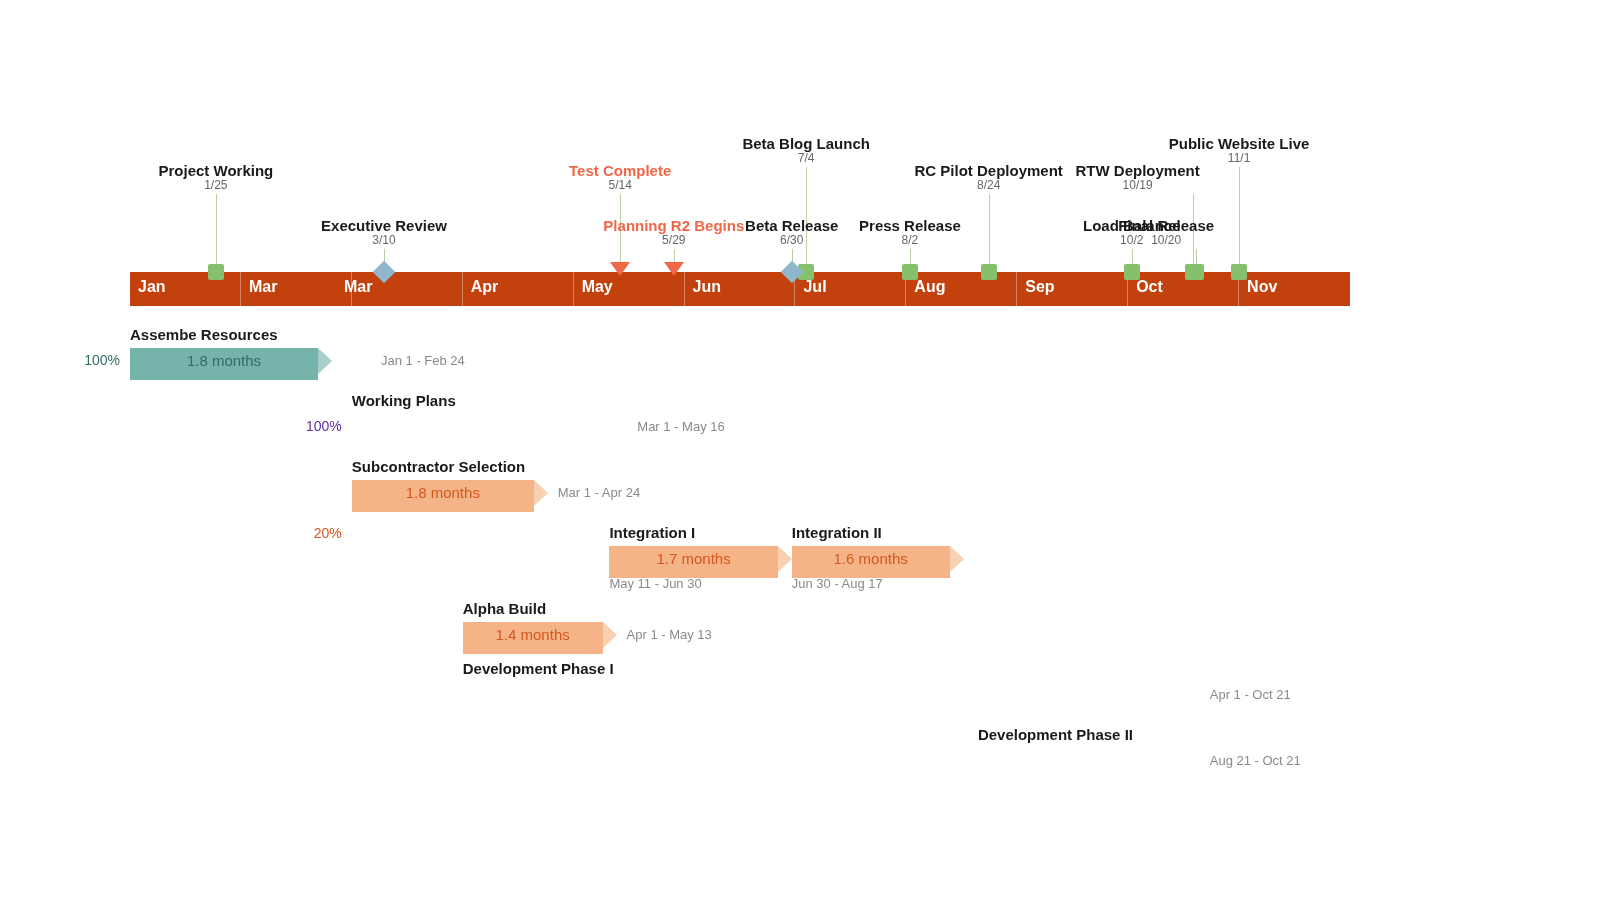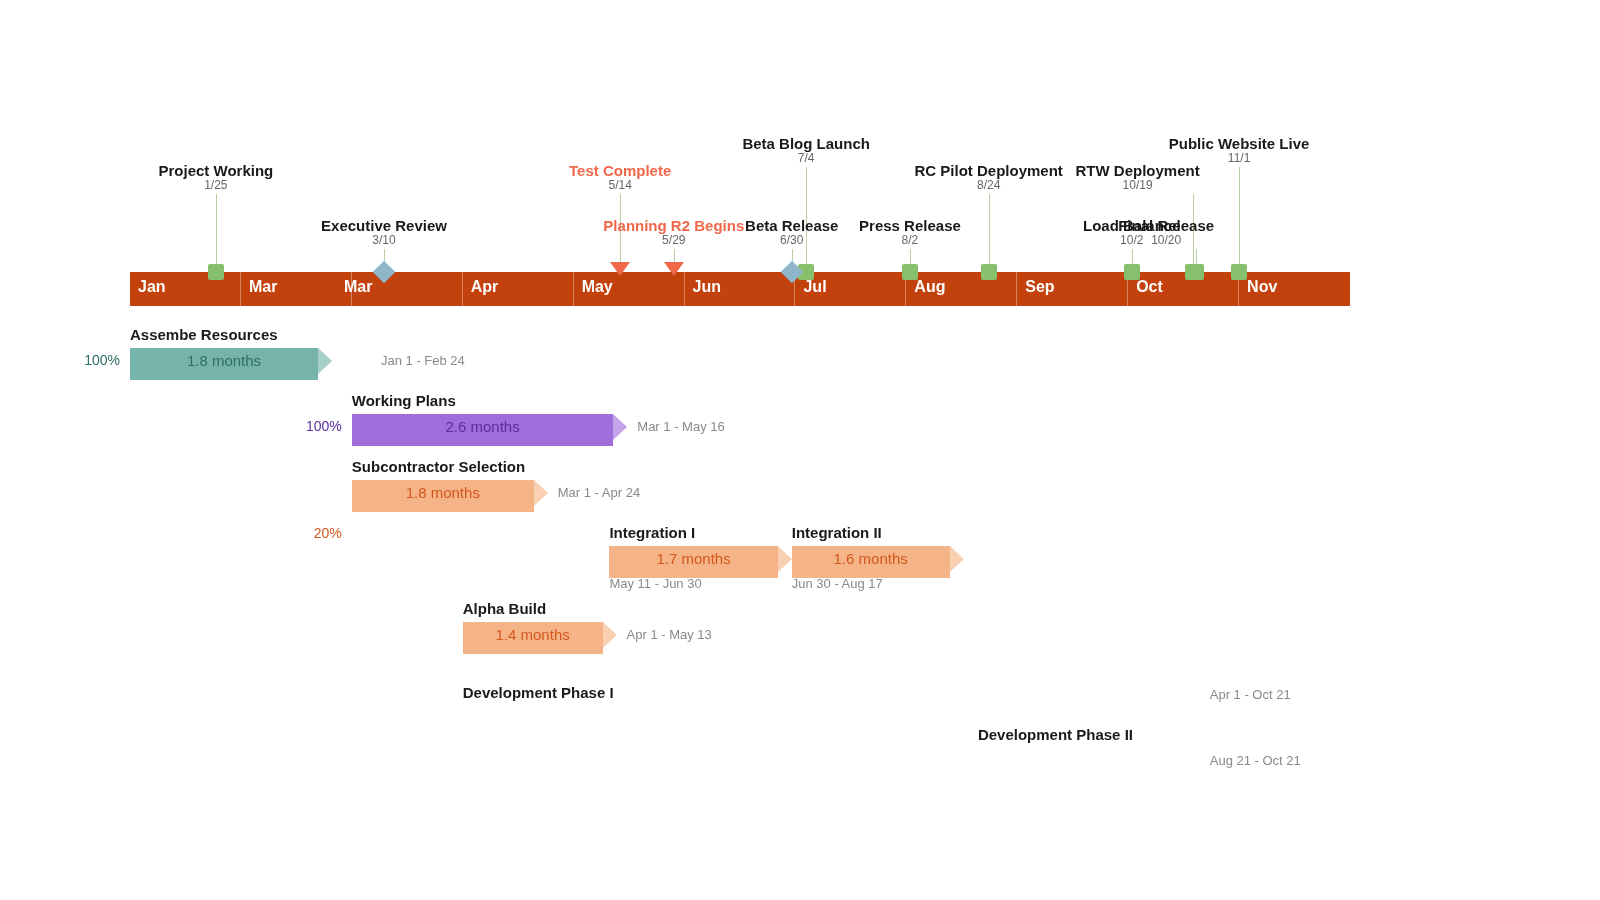--- a/index.html
+++ b/index.html
@@ -98,25 +98,20 @@
     <div class="ms-square" style="left: 1239.09px; top: 264px;"></div>
     <div class="bar-title" style="left: 130px; top: 326px;">Assembe Resources</div>
     <div class="bar" style="left: 130px; top: 348px; width: 202.013px;">
       <div class="body" style="background: rgb(118, 179, 171);"></div>
       <div class="tip" style="border-left: 14px solid rgb(166, 207, 201);"></div>
       <div class="bar-dur" style="color: rgb(47, 110, 103);">1.8 months</div>
     </div>
     <div class="bar-pct" style="left: 70px; top: 352px; width: 50px; color: rgb(47, 110, 103);">100%</div>
     <div class="bar-range" style="left: 342.013px; top: 353px; margin-left: 39px;">Jan 1 - Feb 24</div>
     <div class="bar-title" style="left: 351.818px; top: 392px;">Working Plans</div>
-    <div class="bar" style="left: 351.818px; top: 414px; width: 275.484px;">
-      <div class="body" style="background: rgb(160, 109, 221);"></div>
-      <div class="tip" style="border-left: 14px solid rgb(196, 163, 234);"></div>
-      <div class="bar-dur" style="color: rgb(90, 47, 160);">2.6 months</div>
-    </div>
     <div class="bar-pct" style="left: 291.818px; top: 418px; width: 50px; color: rgb(90, 47, 160);">100%</div>
     <div class="bar-range" style="left: 637.302px; top: 419px;">Mar 1 - May 16</div>
     <div class="bar-title" style="left: 351.818px; top: 458px;">Subcontractor Selection</div>
     <div class="bar" style="left: 351.818px; top: 480px; width: 195.939px;">
       <div class="body" style="background: rgb(245, 180, 135);"></div>
       <div class="tip" style="border-left: 14px solid rgb(249, 208, 177);"></div>
       <div class="bar-dur" style="color: rgb(212, 87, 30);">1.8 months</div>
     </div>
     <div class="bar-pct" style="left: 291.818px; top: 484px; width: 50px; color: rgb(212, 87, 30); margin-top: 41px;">20%</div>
     <div class="bar-range" style="left: 557.758px; top: 485px;">Mar 1 - Apr 24</div>
@@ -134,17 +129,17 @@
       <div class="bar-dur" style="color: rgb(212, 87, 30);">1.6 months</div>
     </div>
     <div class="bar-range" style="left: 791.758px; top: 576px;">Jun 30 - Aug 17</div>
     <div class="bar-title" style="left: 462.727px; top: 600px;">Alpha Build</div>
     <div class="bar" style="left: 462.727px; top: 622px; width: 153.842px;">
       <div class="body" style="background: rgb(245, 180, 135);"></div>
       <div class="tip" style="border-left: 14px solid rgb(249, 208, 177);"></div>
       <div class="bar-dur" style="color: rgb(212, 87, 30);">1.4 months</div>
     </div>
     <div class="bar-range" style="left: 626.569px; top: 627px;">Apr 1 - May 13</div>
-    <div class="bar-title" style="left: 462.727px; top: 660px; margin-top: 24px;">Development Phase I</div>
+    <div class="bar-title" style="left: 462.727px; top: 660px;">Development Phase I</div>
     <div class="bar-range" style="left: 1209.74px; top: 687px;">Apr 1 - Oct 21</div>
     <div class="bar-title" style="left: 977.918px; top: 726px;">Development Phase II</div>
     <div class="bar-range" style="left: 1209.74px; top: 753px;">Aug 21 - Oct 21</div>
   </div>
 
 </body></html>

